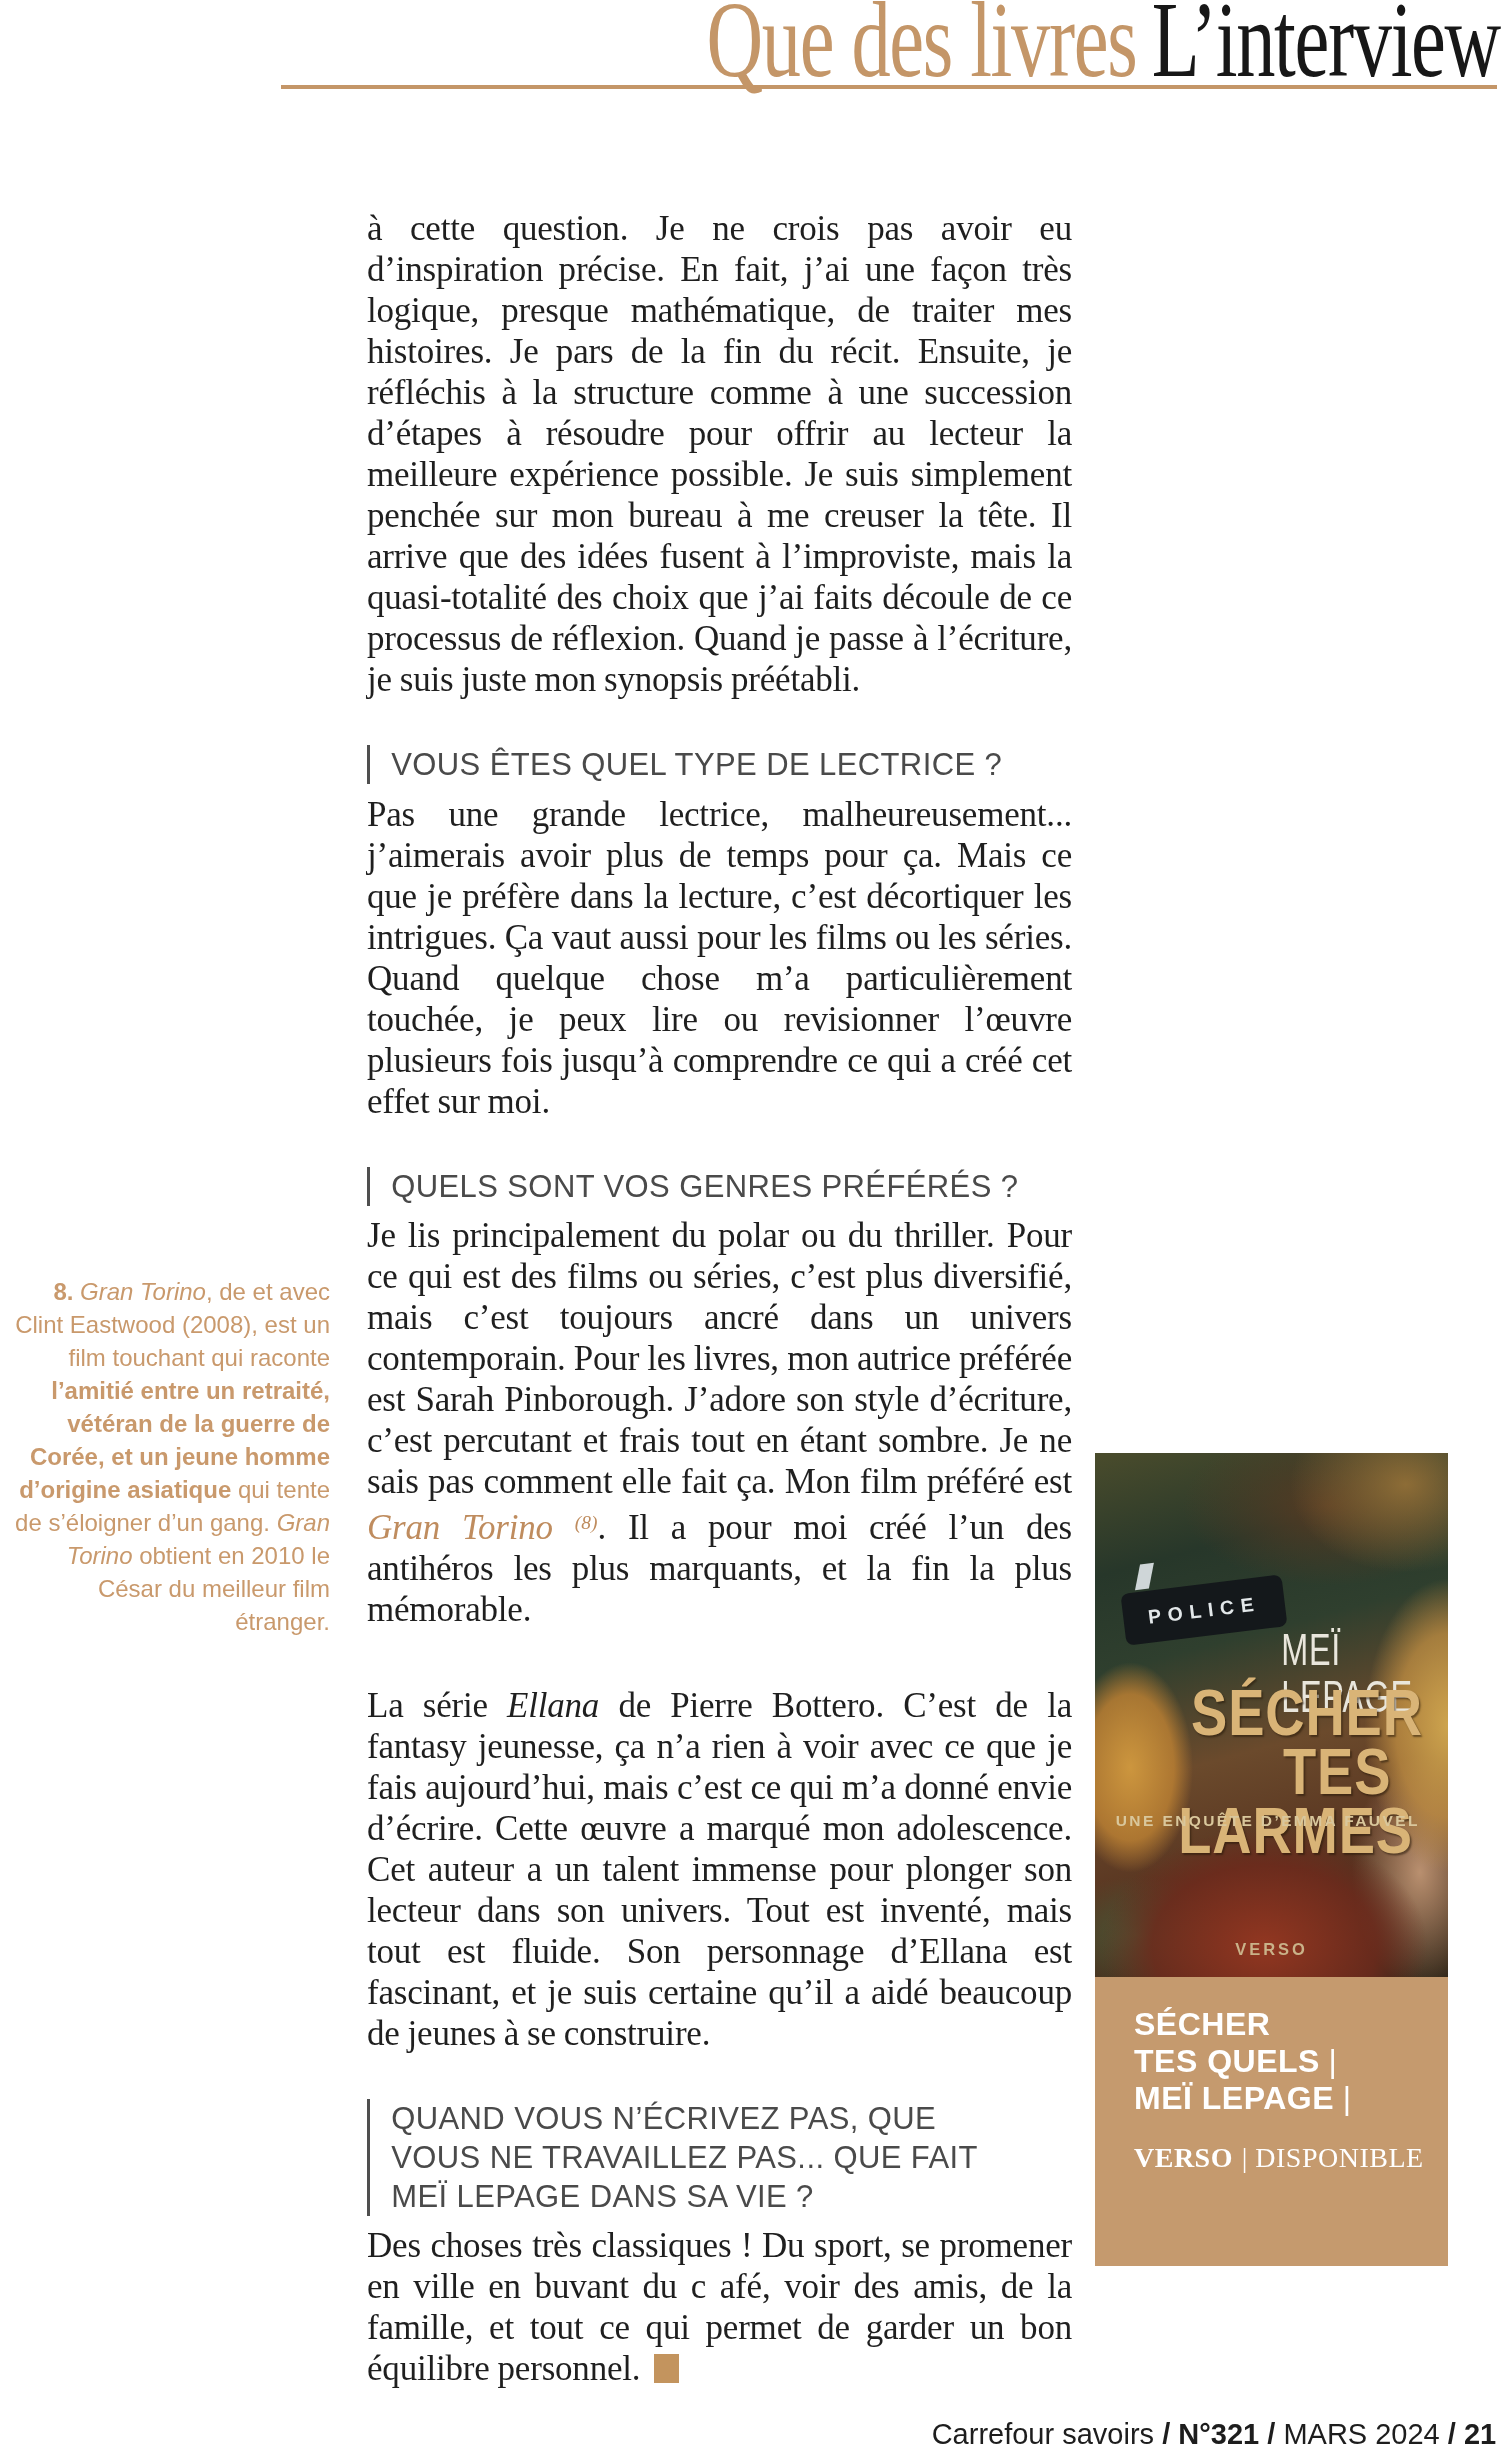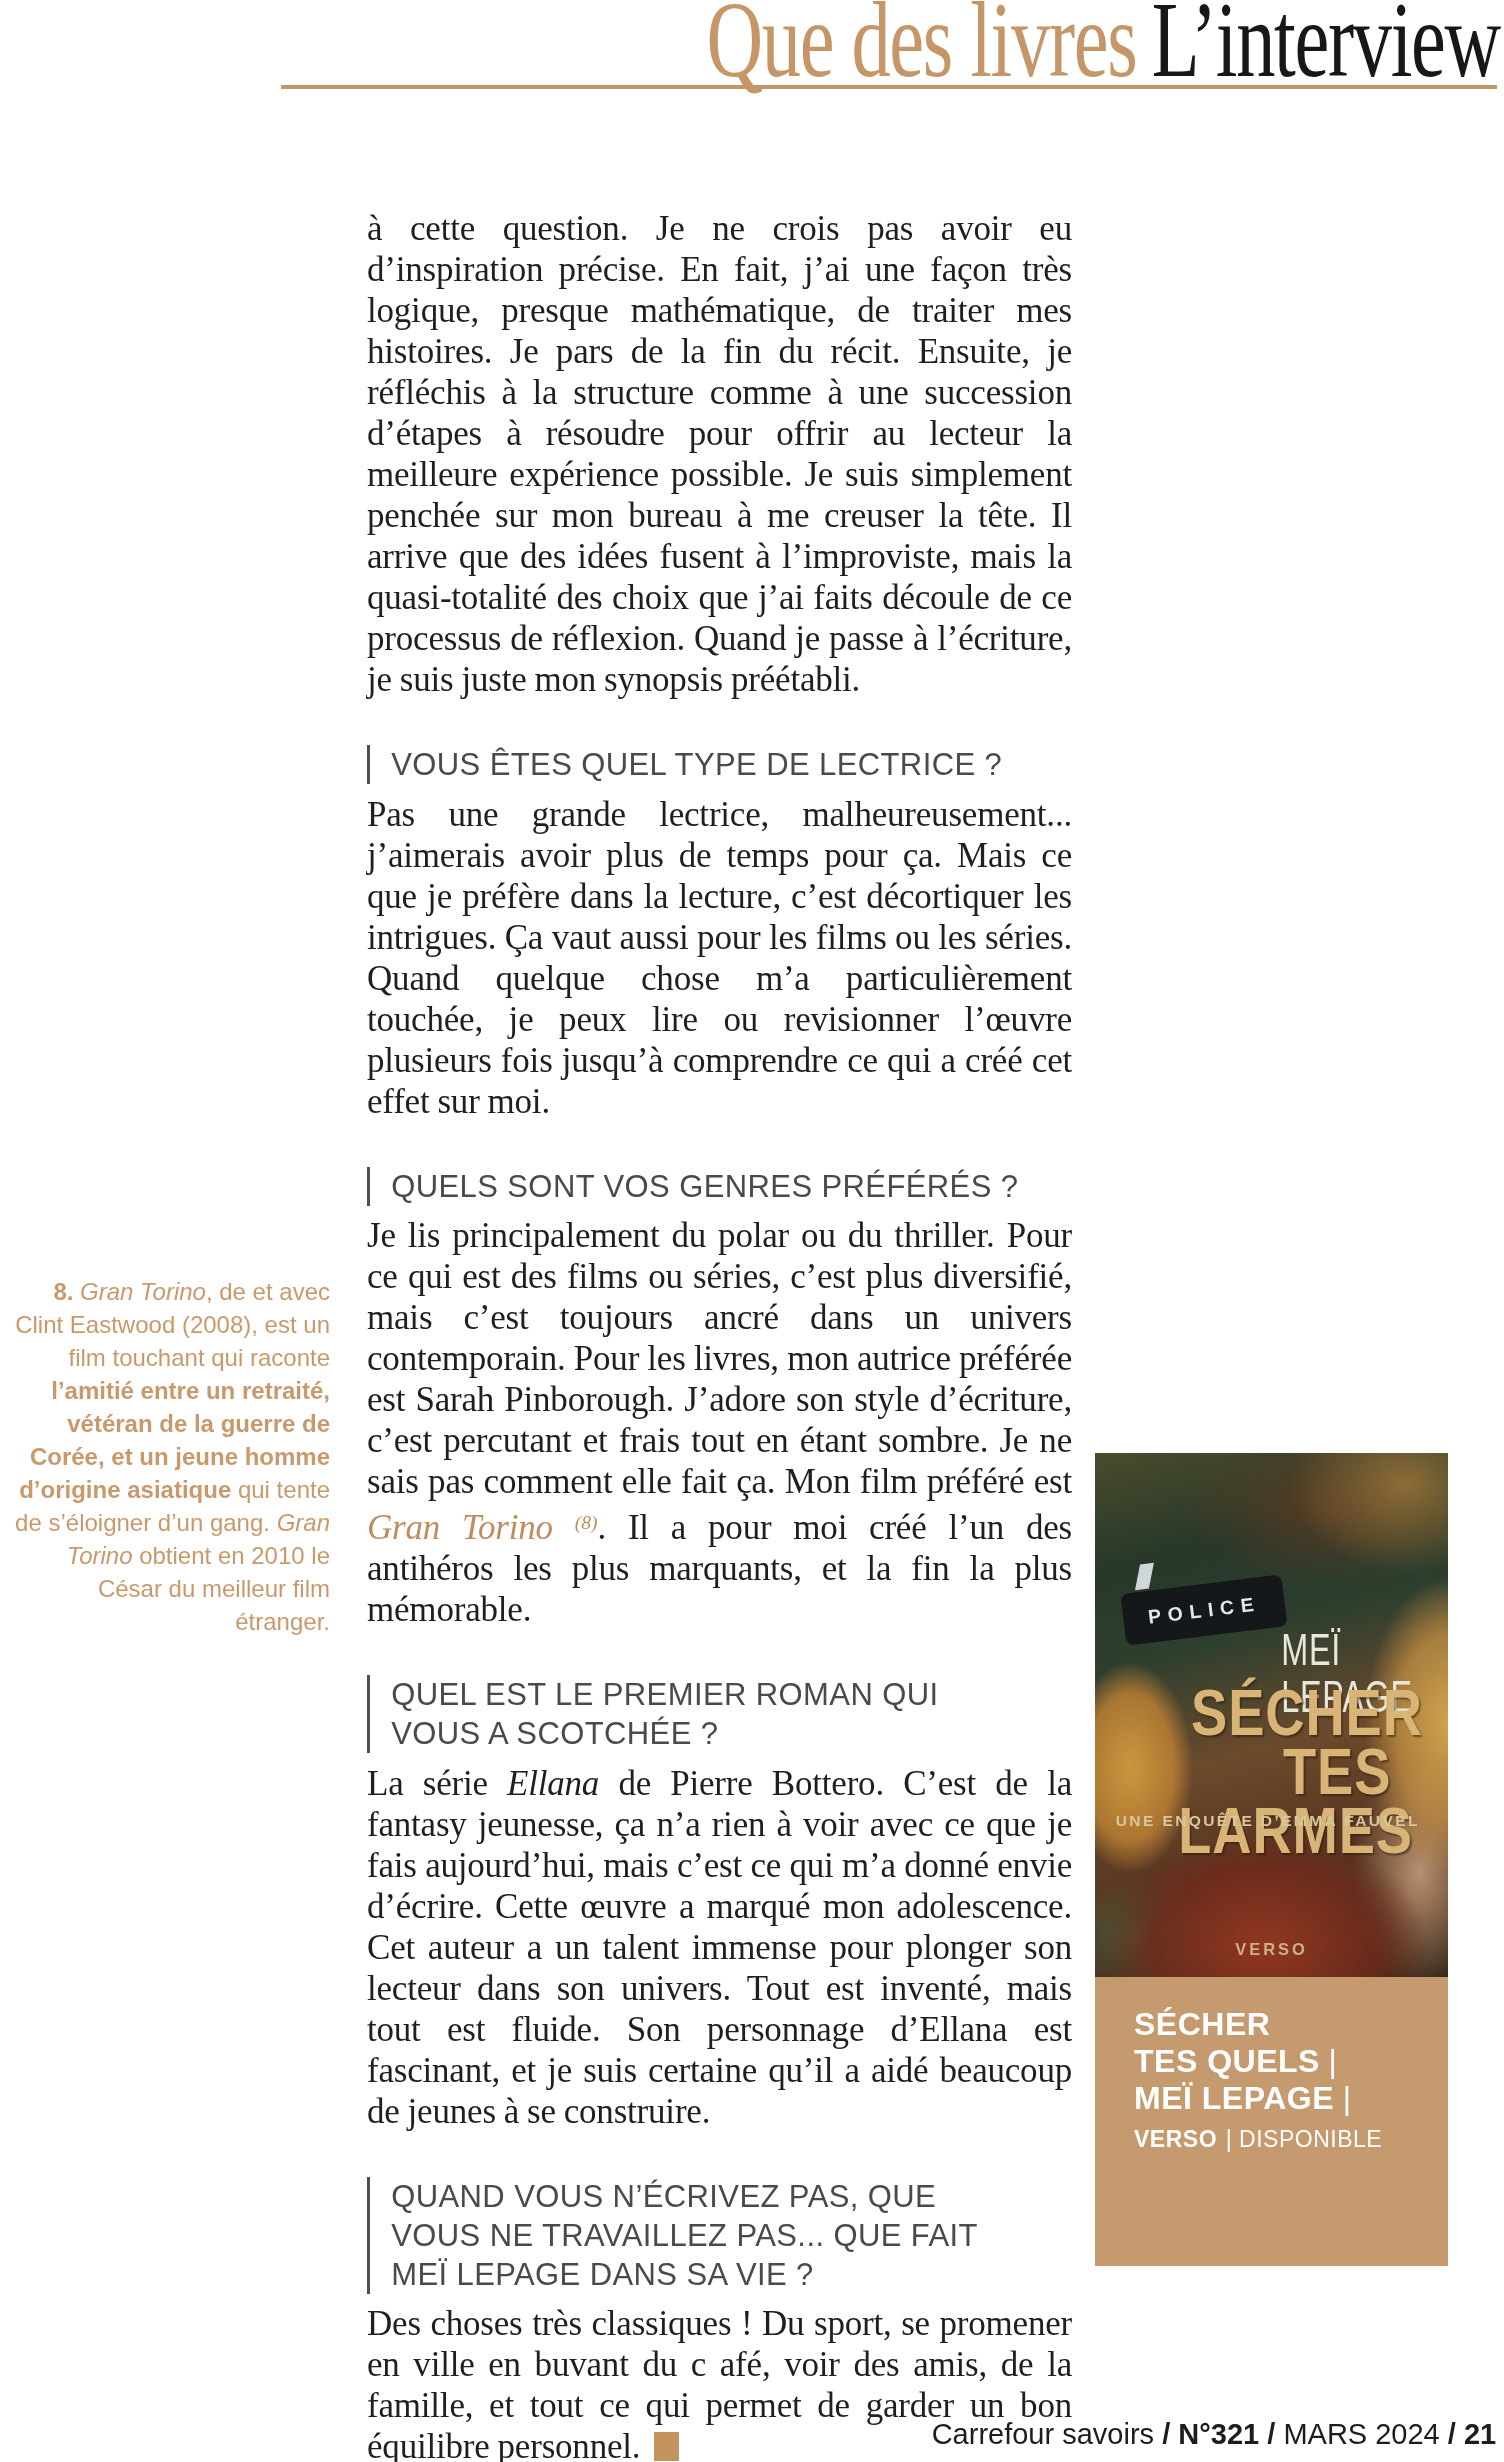--- a/index.html
+++ b/index.html
@@ -64,21 +64,21 @@
   .cover-tagline{position:absolute;right:8%;top:68.5%;color:#d9c79c;
           font-family:"Liberation Sans",sans-serif;font-weight:bold;font-size:15.5px;letter-spacing:2.4px;}
   .cover-publisher{position:absolute;left:0;right:0;bottom:3.5%;text-align:center;color:#c9b289;
           font-family:"Liberation Sans",sans-serif;font-weight:bold;font-size:16.5px;letter-spacing:2.9px;}
 
   
   .cover-caption{position:absolute;left:1095px;top:1977px;width:353px;height:289px;background:#c59a6e;
           box-sizing:border-box;padding:29px 0 0 39px;font-family:"Liberation Sans",sans-serif;color:#ffffff;}
   .cap-line{font-size:32px;font-weight:bold;line-height:37px;letter-spacing:0.5px;}
   .cap-sep{font-weight:normal;margin-left:8.7px;}
-  .cap-meta{margin-top:9px;font-size:23px;font-weight:bold;letter-spacing:0.5px;}
+  .cap-meta{margin-top:25px;font-size:28px;font-weight:bold;letter-spacing:0.5px;font-family:Liberation Serif, serif;}
   .cap-meta .status{font-weight:normal;}
 
   
   .footer{position:absolute;right:7.8px;top:2418px;font-family:"Liberation Sans",sans-serif;
           font-size:29px;color:#1d1d1d;white-space:nowrap;}
   .footer .bold{font-weight:bold;}
 </style>
 </head>
 <body>
 
@@ -110,24 +110,20 @@
         <div>
           <div>QUELS SONT VOS GENRES PRÉFÉRÉS ?</div>
         </div>
       </div>
       <p class="body-text"><span>Je lis principalement du polar ou du thriller. Pour ce qui est des films ou séries, c’est plus diversifié, mais c’est toujours ancré dans un univers contemporain. Pour les livres, mon autrice préférée est Sarah Pinborough. J’adore son style d’écriture, c’est percutant et frais tout en étant sombre. Je ne sais pas comment elle fait ça. Mon film préféré est </span><span class="gold-i">Gran Torino</span> <span class="fn">(8)</span><span>. Il a pour moi créé l’un des antihéros les plus marquants, et la fin la plus mémorable.</span></p>
     </section>
 
     <section class="qa">
       <div class="qhead">
         <div class="qbar"></div>
-        <div>
-          <div>QUEL EST LE PREMIER ROMAN QUI</div>
-          <div>VOUS A SCOTCHÉE ?</div>
-        </div>
       </div>
       <p class="body-text"><span>La série </span><span class="ital">Ellana</span><span> de Pierre Bottero. C’est de la fantasy jeunesse, ça n’a rien à voir avec ce que je fais aujourd’hui, mais c’est ce qui m’a donné envie d’écrire. Cette œuvre a marqué mon adolescence. Cet auteur a un talent immense pour plonger son lecteur dans son univers. Tout est inventé, mais tout est fluide. Son personnage d’Ellana est fascinant, et je suis certaine qu’il a aidé beaucoup de jeunes à se construire.</span></p>
     </section>
 
     <section class="qa">
       <div class="qhead">
         <div class="qbar"></div>
         <div>
           <div>QUAND VOUS N’ÉCRIVEZ PAS, QUE</div>
           <div>VOUS NE TRAVAILLEZ PAS... QUE FAIT</div>

